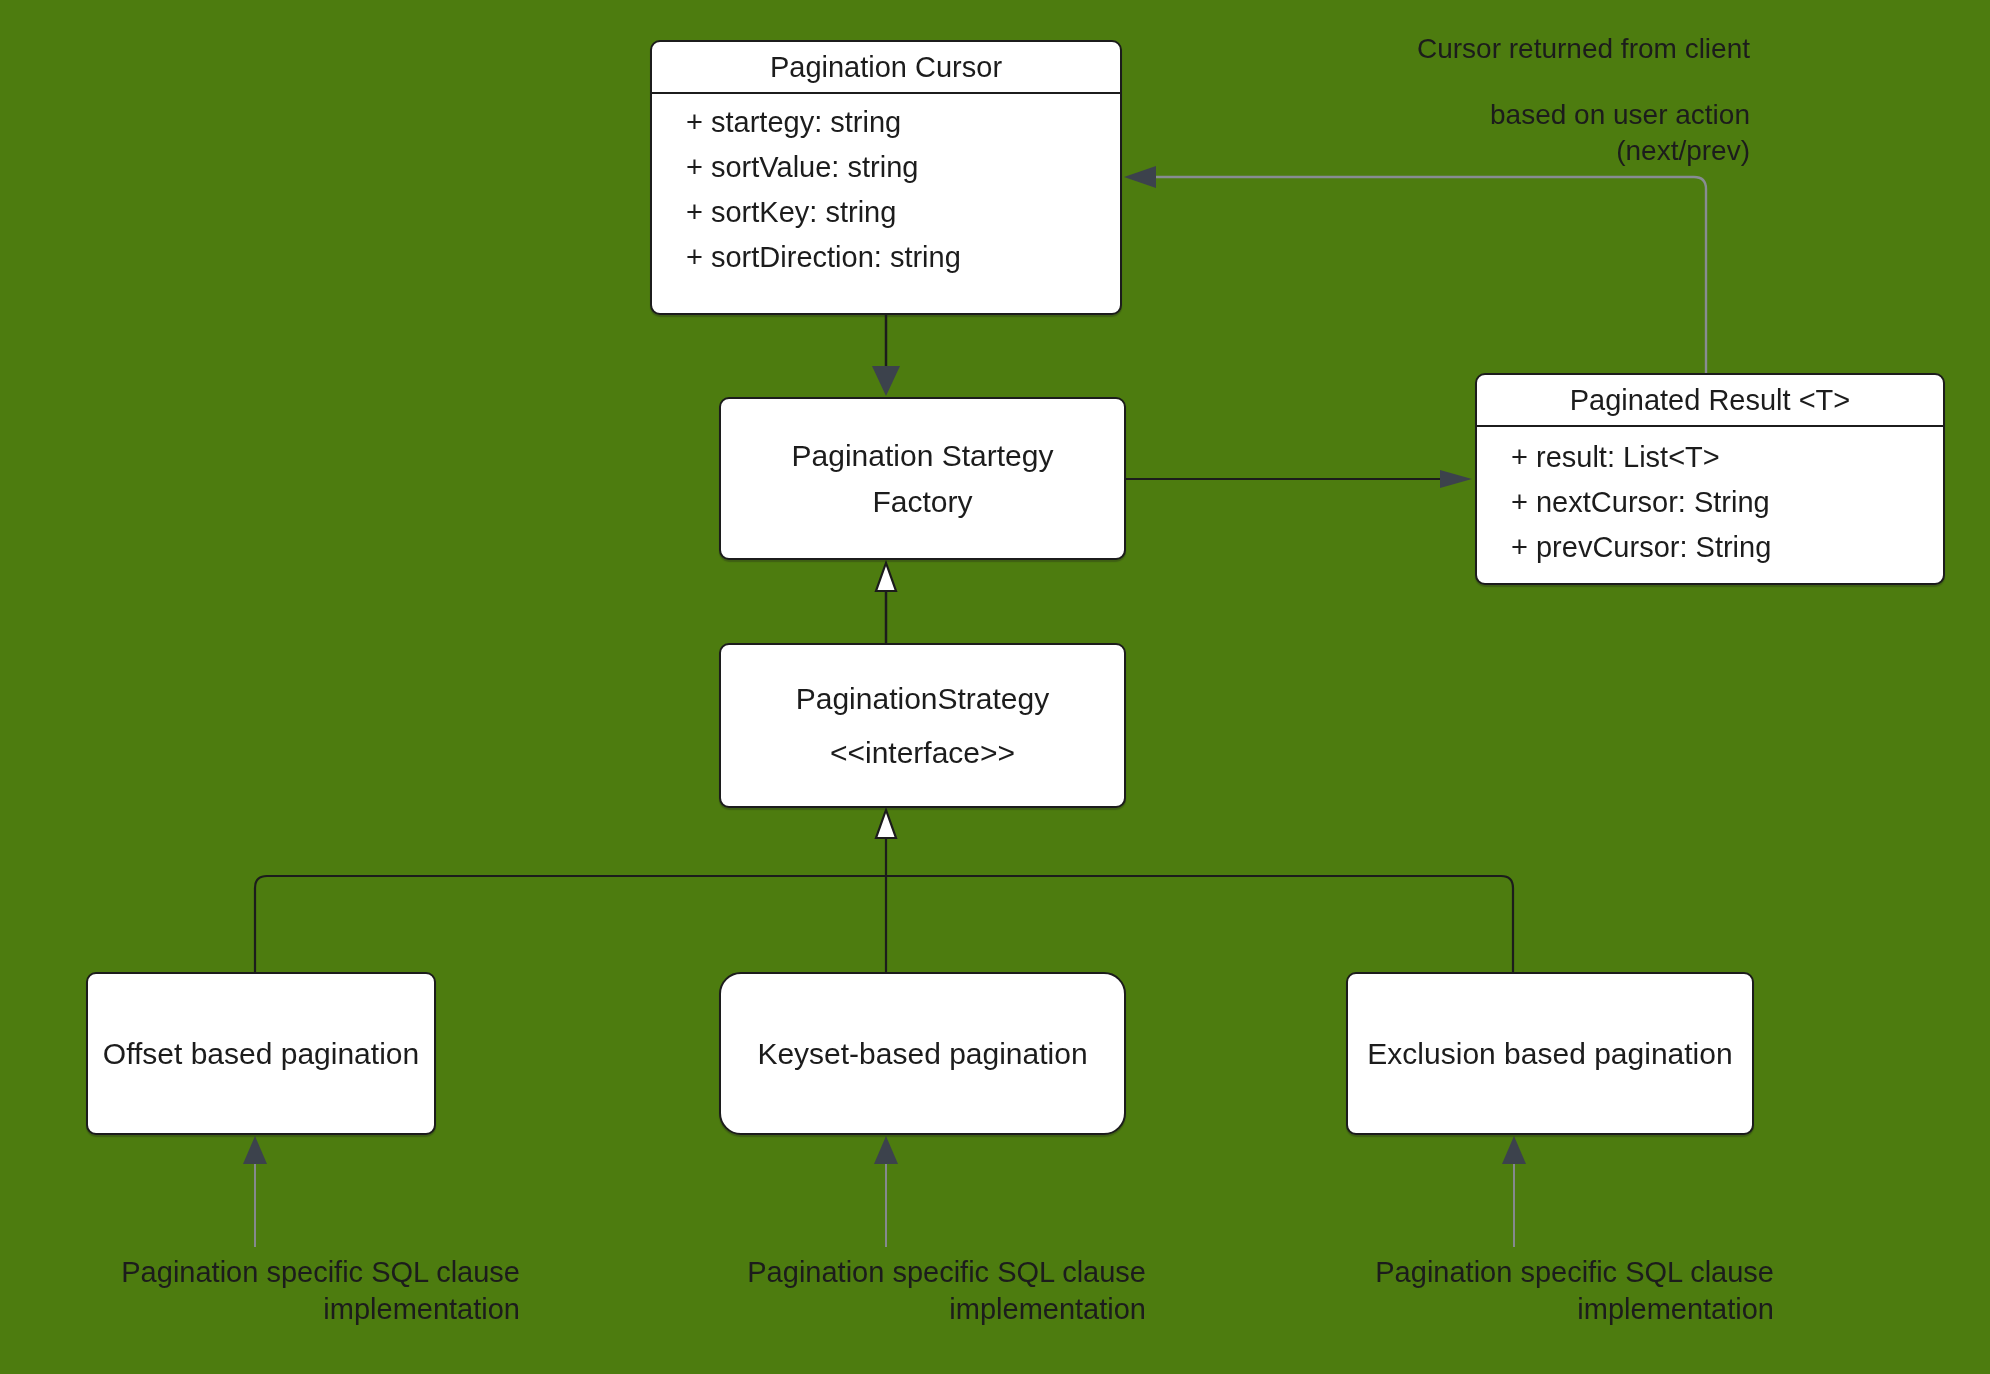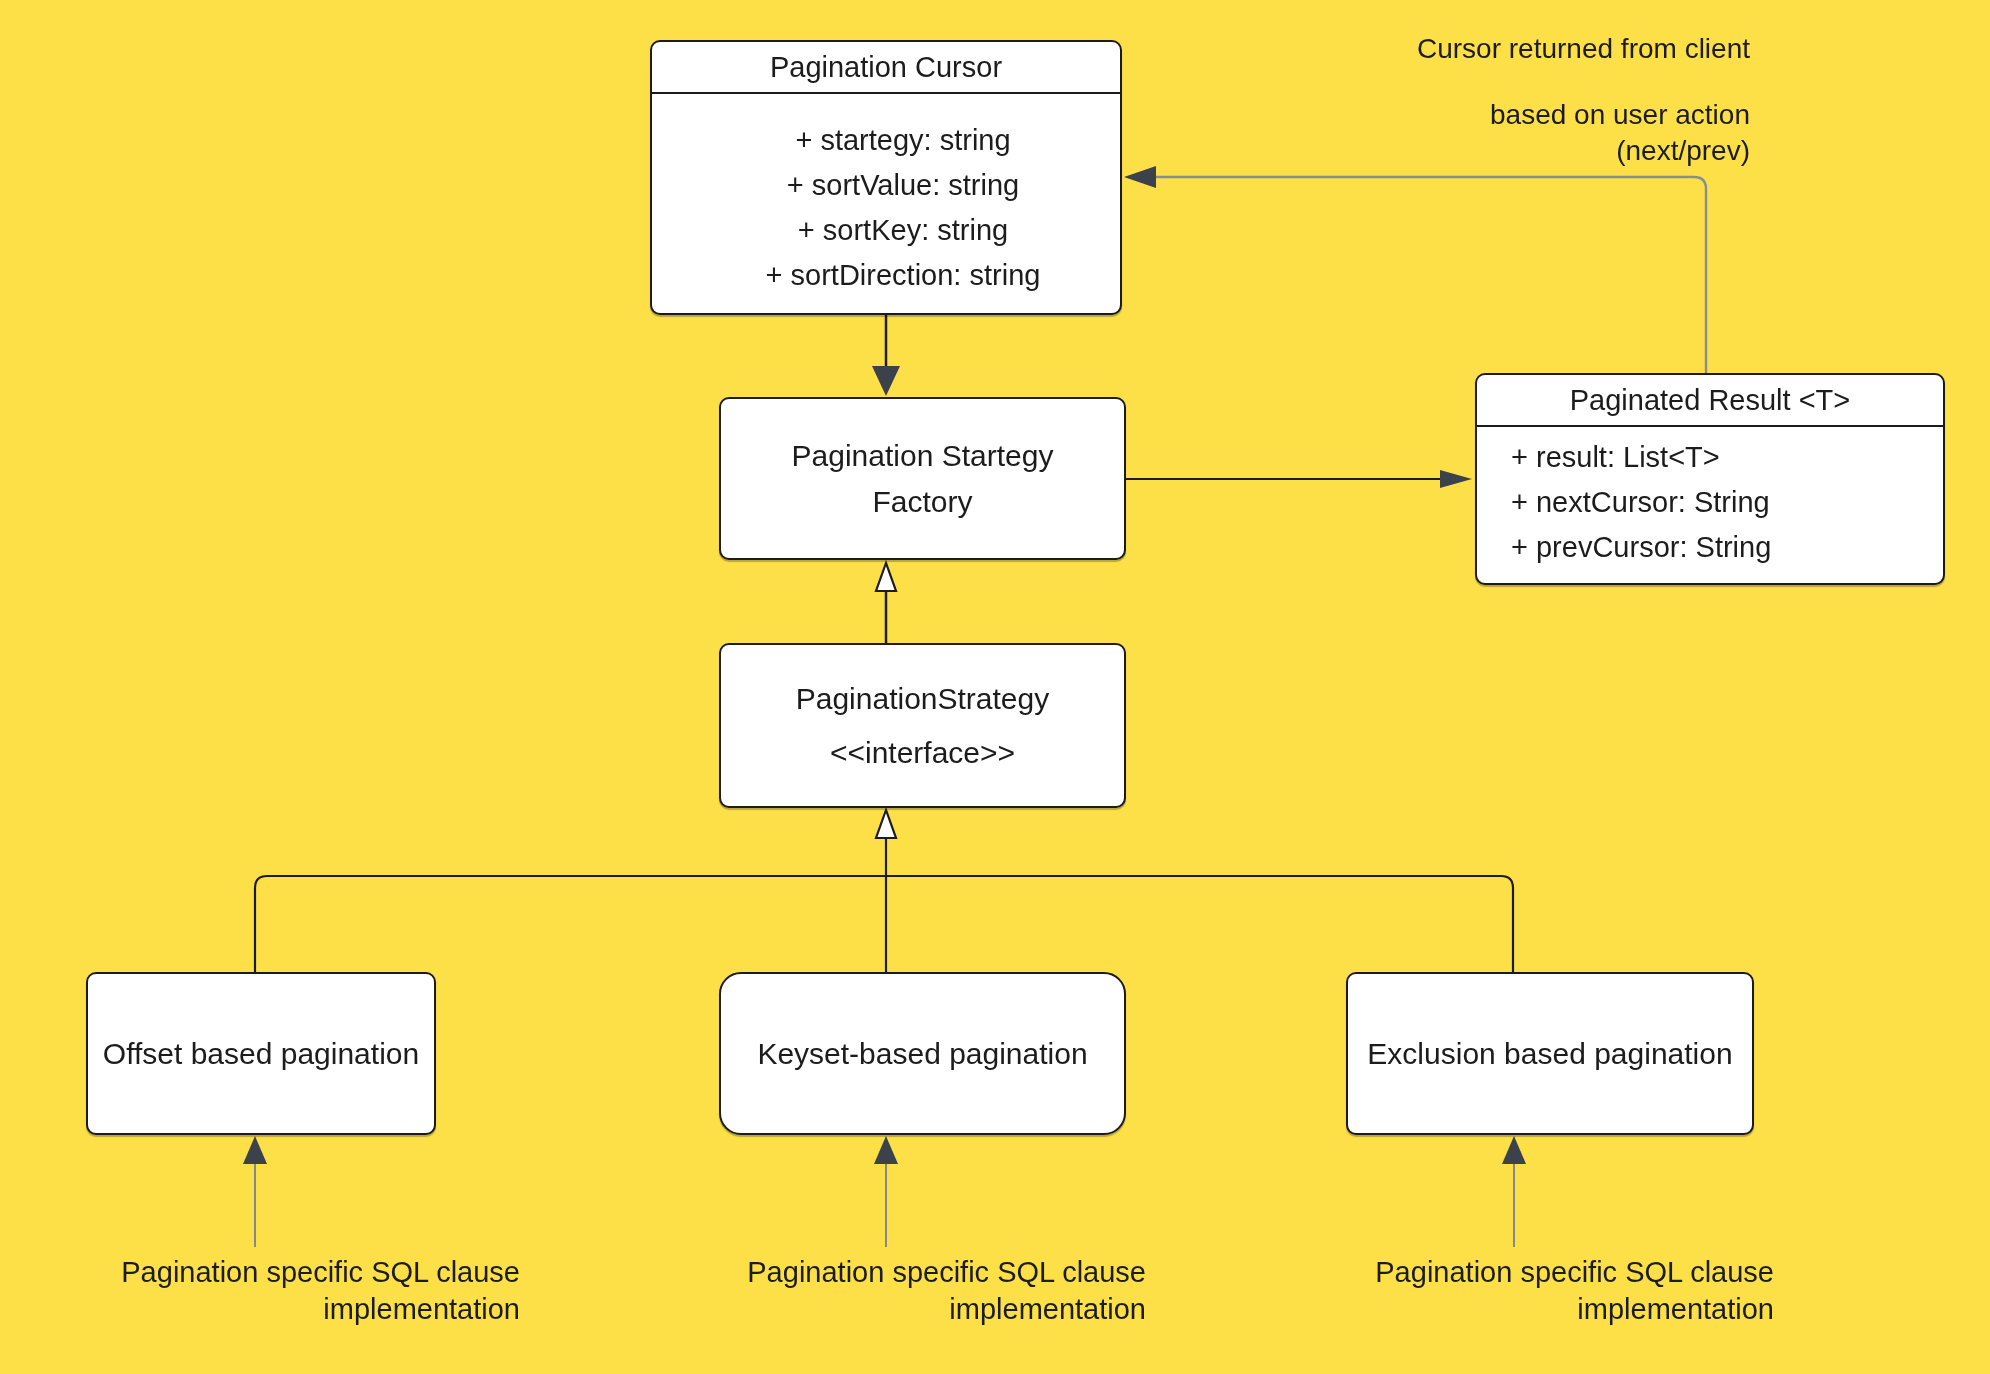--- a/index.html
+++ b/index.html
@@ -6,21 +6,21 @@
     margin: 0;
     padding: 0;
     background: #fcfcfc;
     font-family: "Liberation Sans", "DejaVu Sans", sans-serif;
     color: #1c1c1c;
   }
   #canvas {
     position: relative;
     width: 1990px;
     height: 1374px;
-    background: #fde047;
+    background: #4d7c0f;
     overflow: hidden;
   }
   #connectors {
     position: absolute;
     left: 0; top: 0;
     width: 1990px;
     height: 1374px;
   }
   .node {
     position: absolute;
@@ -113,21 +113,21 @@
       <polygon points="886,1136 874,1164 898,1164" fill="#3c424c"></polygon>
     </g>
     <g>
       <line x1="1514" y1="1247" x2="1514" y2="1162" stroke="#85898f" stroke-width="2"></line>
       <polygon points="1514,1136 1502,1164 1526,1164" fill="#3c424c"></polygon>
     </g>
   </svg>
 
   <div class="node class-box" style="left:650px; top:40px; width:472px; height:275px;">
     <div class="class-title">Pagination Cursor</div>
-    <div class="class-fields" style="padding-top:24px;text-align:center;">
+    <div class="class-fields" style="padding-top:6px;">
       <div class="class-field">+ startegy: string</div>
       <div class="class-field">+ sortValue: string</div>
       <div class="class-field">+ sortKey: string</div>
       <div class="class-field">+ sortDirection: string</div>
     </div>
   </div>
 
   <div class="node class-box" style="left:1475px; top:373px; width:470px; height:212px;">
     <div class="class-title">Paginated Result &lt;T&gt;</div>
     <div class="class-fields" style="padding-top:8px;">

